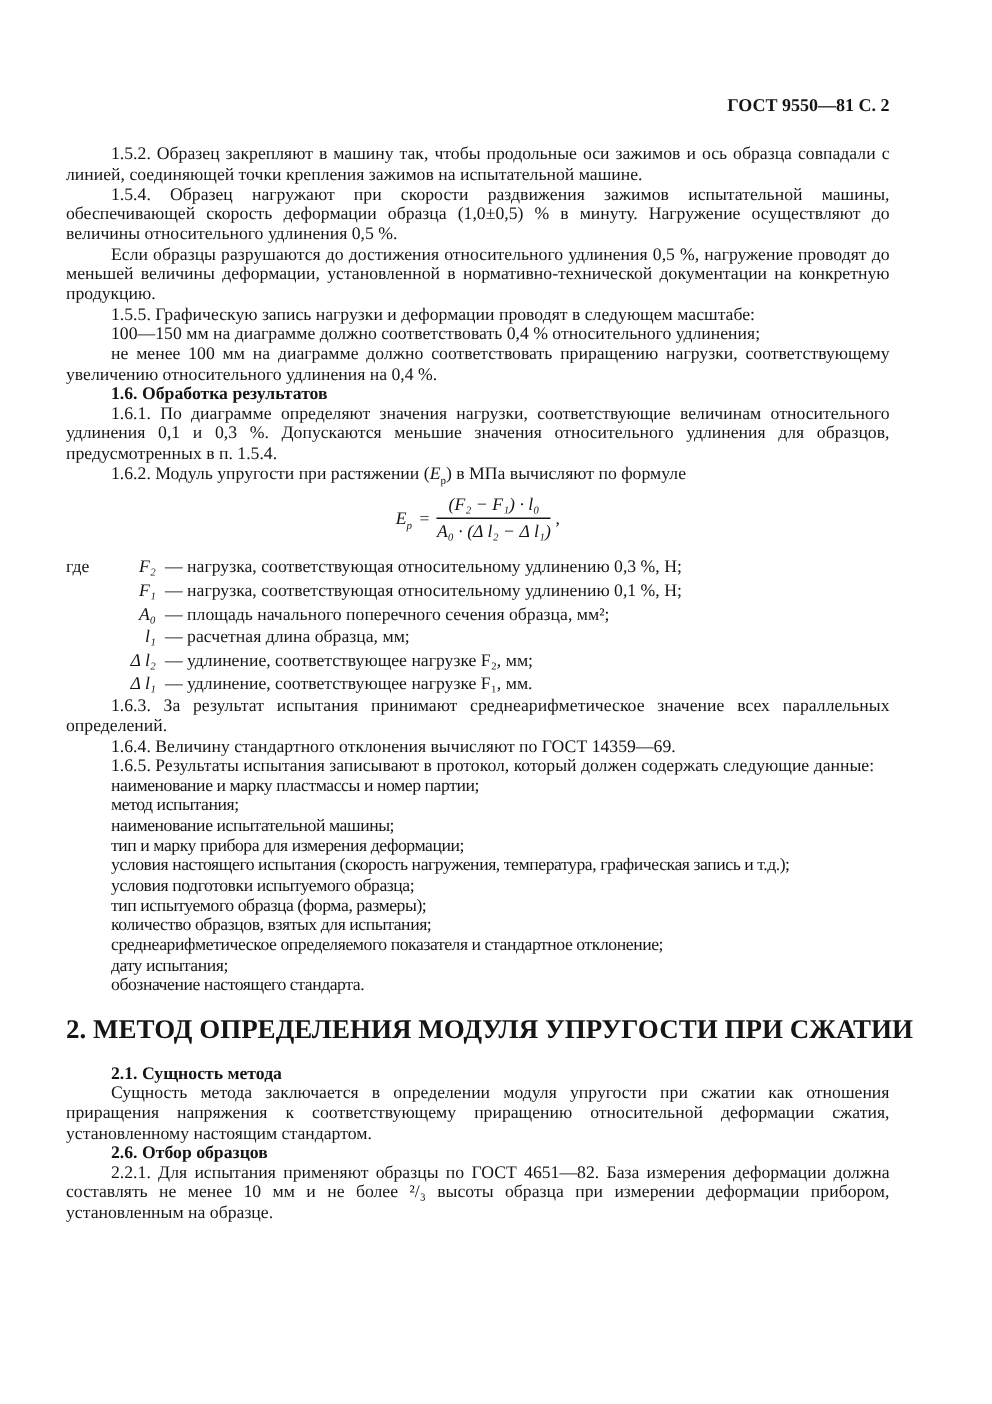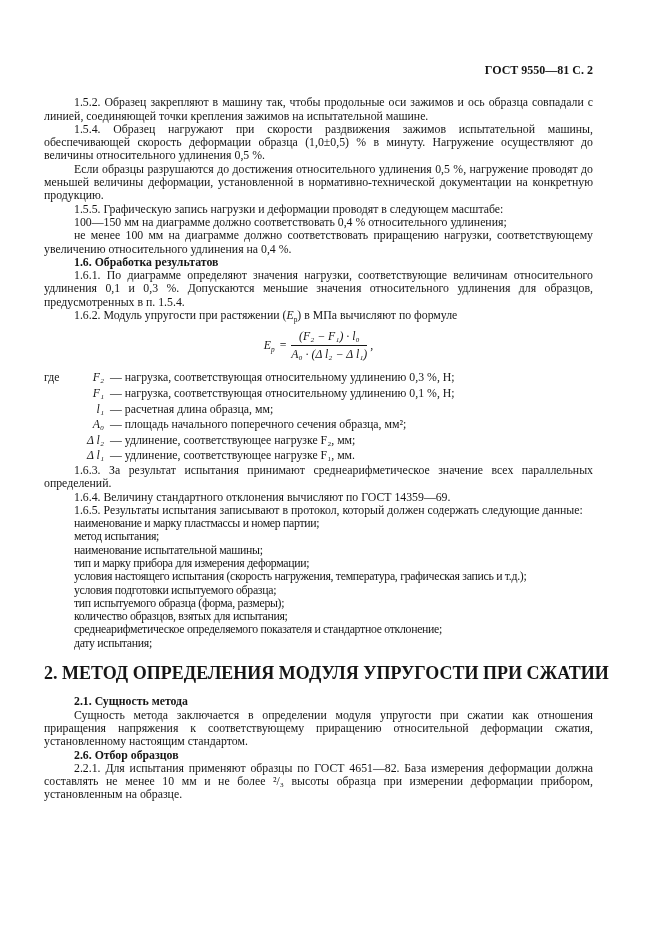--- a/index.html
+++ b/index.html
@@ -87,27 +87,27 @@
         <span class="def-term">F₂</span>
         <span class="def-text">— нагрузка, соответствующая относительному удлинению 0,3 %, Н;</span>
       </div>
       <div class="def-row">
         <span class="def-where"></span>
         <span class="def-term">F₁</span>
         <span class="def-text">— нагрузка, соответствующая относительному удлинению 0,1 %, Н;</span>
       </div>
       <div class="def-row">
         <span class="def-where"></span>
-        <span class="def-term">l₁</span>
-        <span class="def-text">— расчетная длина образца, мм;</span>
+        <span class="def-term">A₀</span>
+        <span class="def-text">— площадь начального поперечного сечения образца, мм²;</span>
       </div>
       <div class="def-row">
         <span class="def-where"></span>
-        <span class="def-term">A₀</span>
-        <span class="def-text">— площадь начального поперечного сечения образца, мм²;</span>
+        <span class="def-term">l₁</span>
+        <span class="def-text">— расчетная длина образца, мм;</span>
       </div>
       <div class="def-row">
         <span class="def-where"></span>
         <span class="def-term">Δ l₂</span>
         <span class="def-text">— удлинение, соответствующее нагрузке F₂, мм;</span>
       </div>
       <div class="def-row">
         <span class="def-where"></span>
         <span class="def-term">Δ l₁</span>
         <span class="def-text">— удлинение, соответствующее нагрузке F₁, мм.</span>
@@ -122,20 +122,21 @@
       <p class="item">наименование и марку пластмассы и номер партии;</p>
       <p class="item">метод испытания;</p>
       <p class="item">наименование испытательной машины;</p>
       <p class="item">тип и марку прибора для измерения деформации;</p>
       <p class="item">условия настоящего испытания (скорость нагружения, температура, графическая запись и т.д.);</p>
       <p class="item">условия подготовки испытуемого образца;</p>
       <p class="item">тип испытуемого образца (форма, размеры);</p>
       <p class="item">количество образцов, взятых для испытания;</p>
       <p class="item">среднеарифметическое определяемого показателя и стандартное отклонение;</p>
       <p class="item">дату испытания;</p>
+      <p class="item">обозначение настоящего стандарта.</p>
     </div>
 
     <p class="h2head">2. МЕТОД ОПРЕДЕЛЕНИЯ МОДУЛЯ УПРУГОСТИ ПРИ СЖАТИИ</p>
 
     <p class="p bold">2.1. Сущность метода</p>
     <p class="p just">Сущность метода заключается в определении модуля упругости при сжатии как отношения приращения напряжения к соответствующему приращению относительной деформации сжатия, установленному настоящим стандартом.</p>
     <p class="p bold">2.6. Отбор образцов</p>
     <p class="p just">2.2.1. Для испытания применяют образцы по ГОСТ 4651—82. База измерения деформации должна составлять не менее 10 мм и не более ²/₃ высоты образца при измерении деформации прибором, установленным на образце.</p>
 
   </main>

